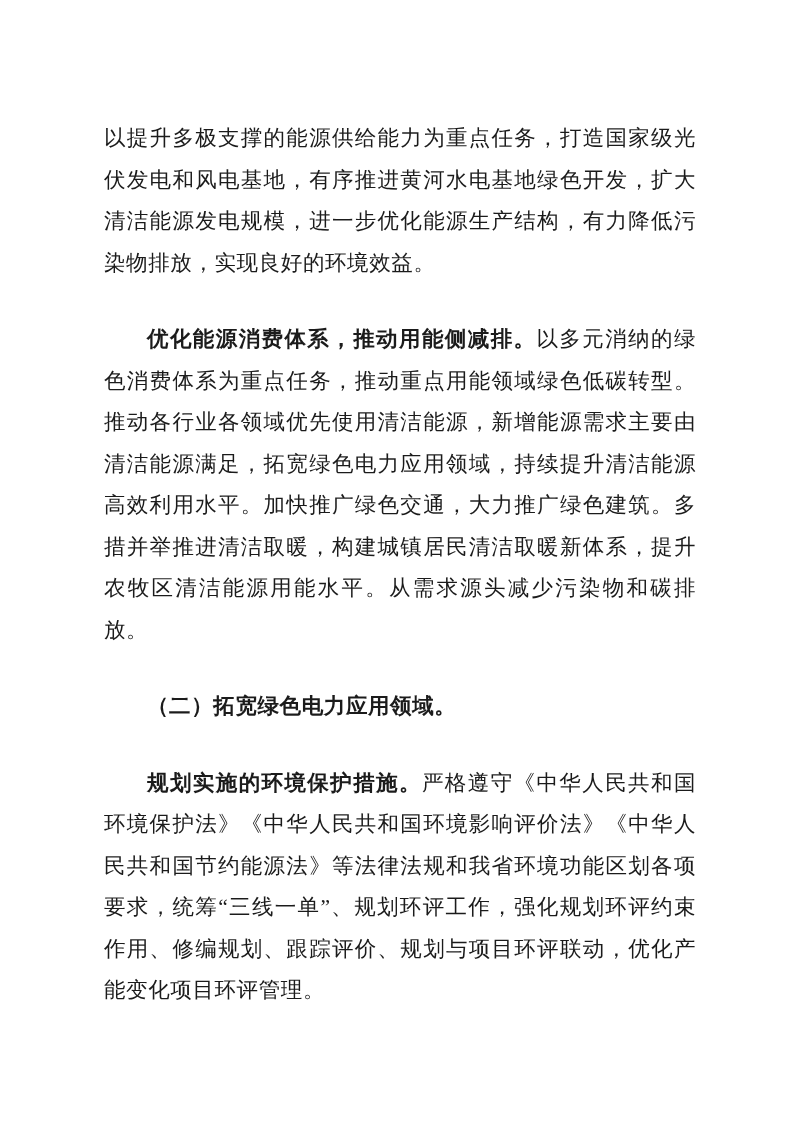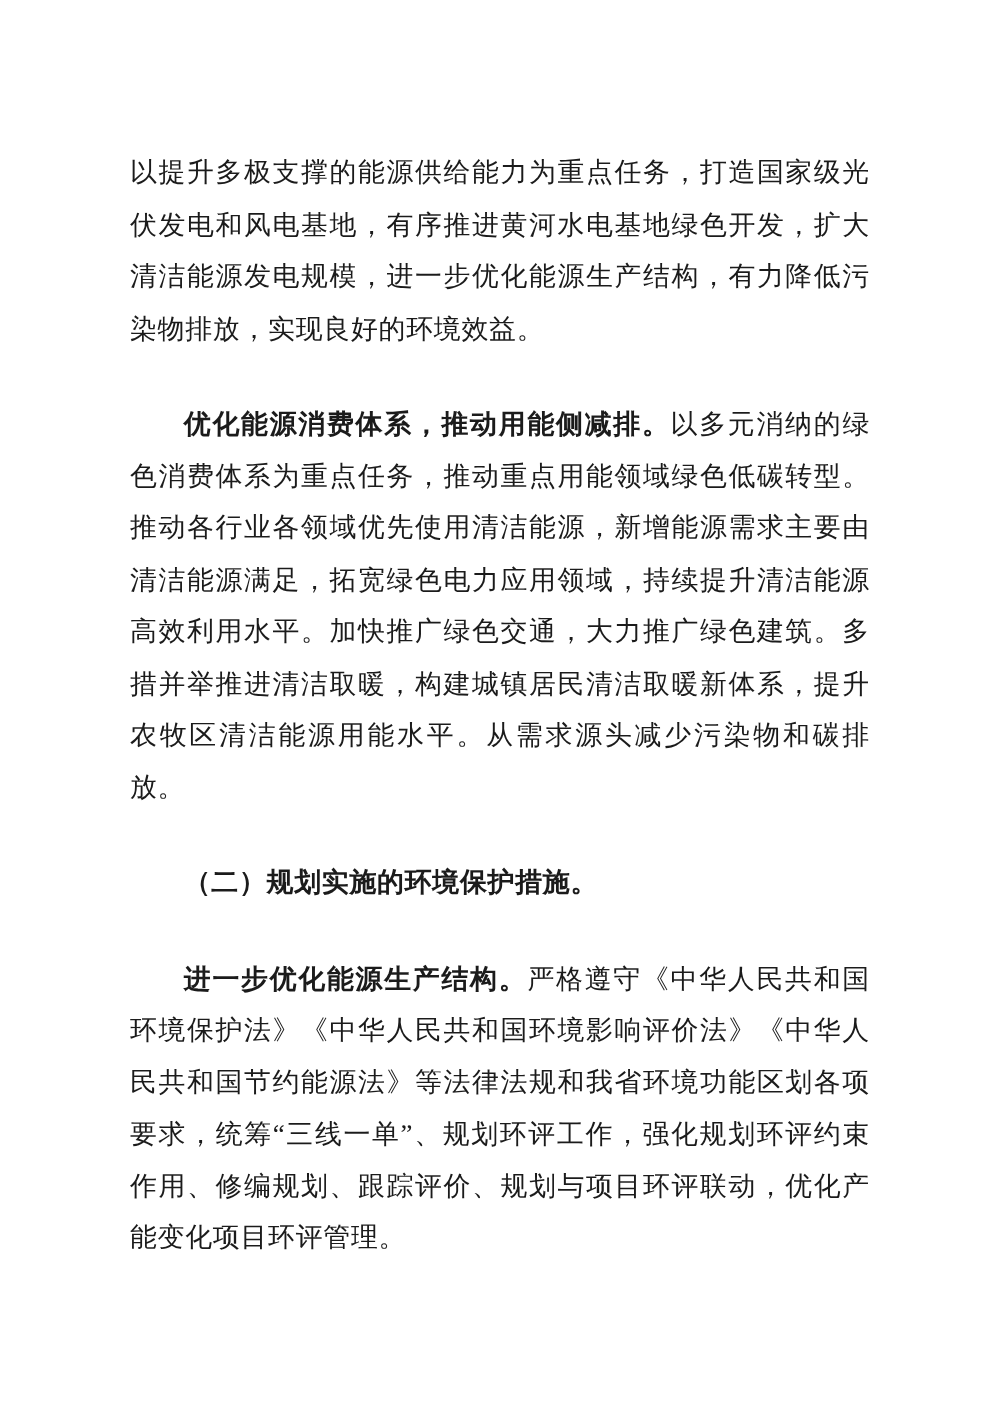--- a/index.html
+++ b/index.html
@@ -61,23 +61,23 @@
 
     <p class="para">
       <span>以提升多极支撑的能源供给能力为重点任务，打造国家级光伏发电和风电基地，有序推进黄河水电基地绿色开发，扩大清洁能源发电规模，进一步优化能源生产结构，有力降低污染物排放，实现良好的环境效益。</span>
     </p>
 
     <p class="para indent">
       <span class="bold">优化能源消费体系，推动用能侧减排。</span><span>以多元消纳的绿色消费体系为重点任务，推动重点用能领域绿色低碳转型。推动各行业各领域优先使用清洁能源，新增能源需求主要由清洁能源满足，拓宽绿色电力应用领域，持续提升清洁能源高效利用水平。加快推广绿色交通，大力推广绿色建筑。多措并举推进清洁取暖，构建城镇居民清洁取暖新体系，提升农牧区清洁能源用能水平。从需求源头减少污染物和碳排放。</span>
     </p>
 
     <p class="para indent">
-      <span class="bold">（二）规划实施的环境保护措施。</span>
+      <span class="bold">（二）拓宽绿色电力应用领域。</span>
     </p>
 
     <p class="para indent">
-      <span class="bold">进一步优化能源生产结构。</span><span>严格遵守《中华人民共和国环境保护法》《中华人民共和国环境影响评价法》《中华人民共和国节约能源法》等法律法规和我省环境功能区划各项要求，统筹“三线一单”、规划环评工作，强化规划环评约束作用、修编规划、跟踪评价、规划与项目环评联动，优化产能变化项目环评管理。</span>
+      <span class="bold">规划实施的环境保护措施。</span><span>严格遵守《中华人民共和国环境保护法》《中华人民共和国环境影响评价法》《中华人民共和国节约能源法》等法律法规和我省环境功能区划各项要求，统筹“三线一单”、规划环评工作，强化规划环评约束作用、修编规划、跟踪评价、规划与项目环评联动，优化产能变化项目环评管理。</span>
     </p>
 
 
   </div>
 
 </div>
 
 </body></html>

